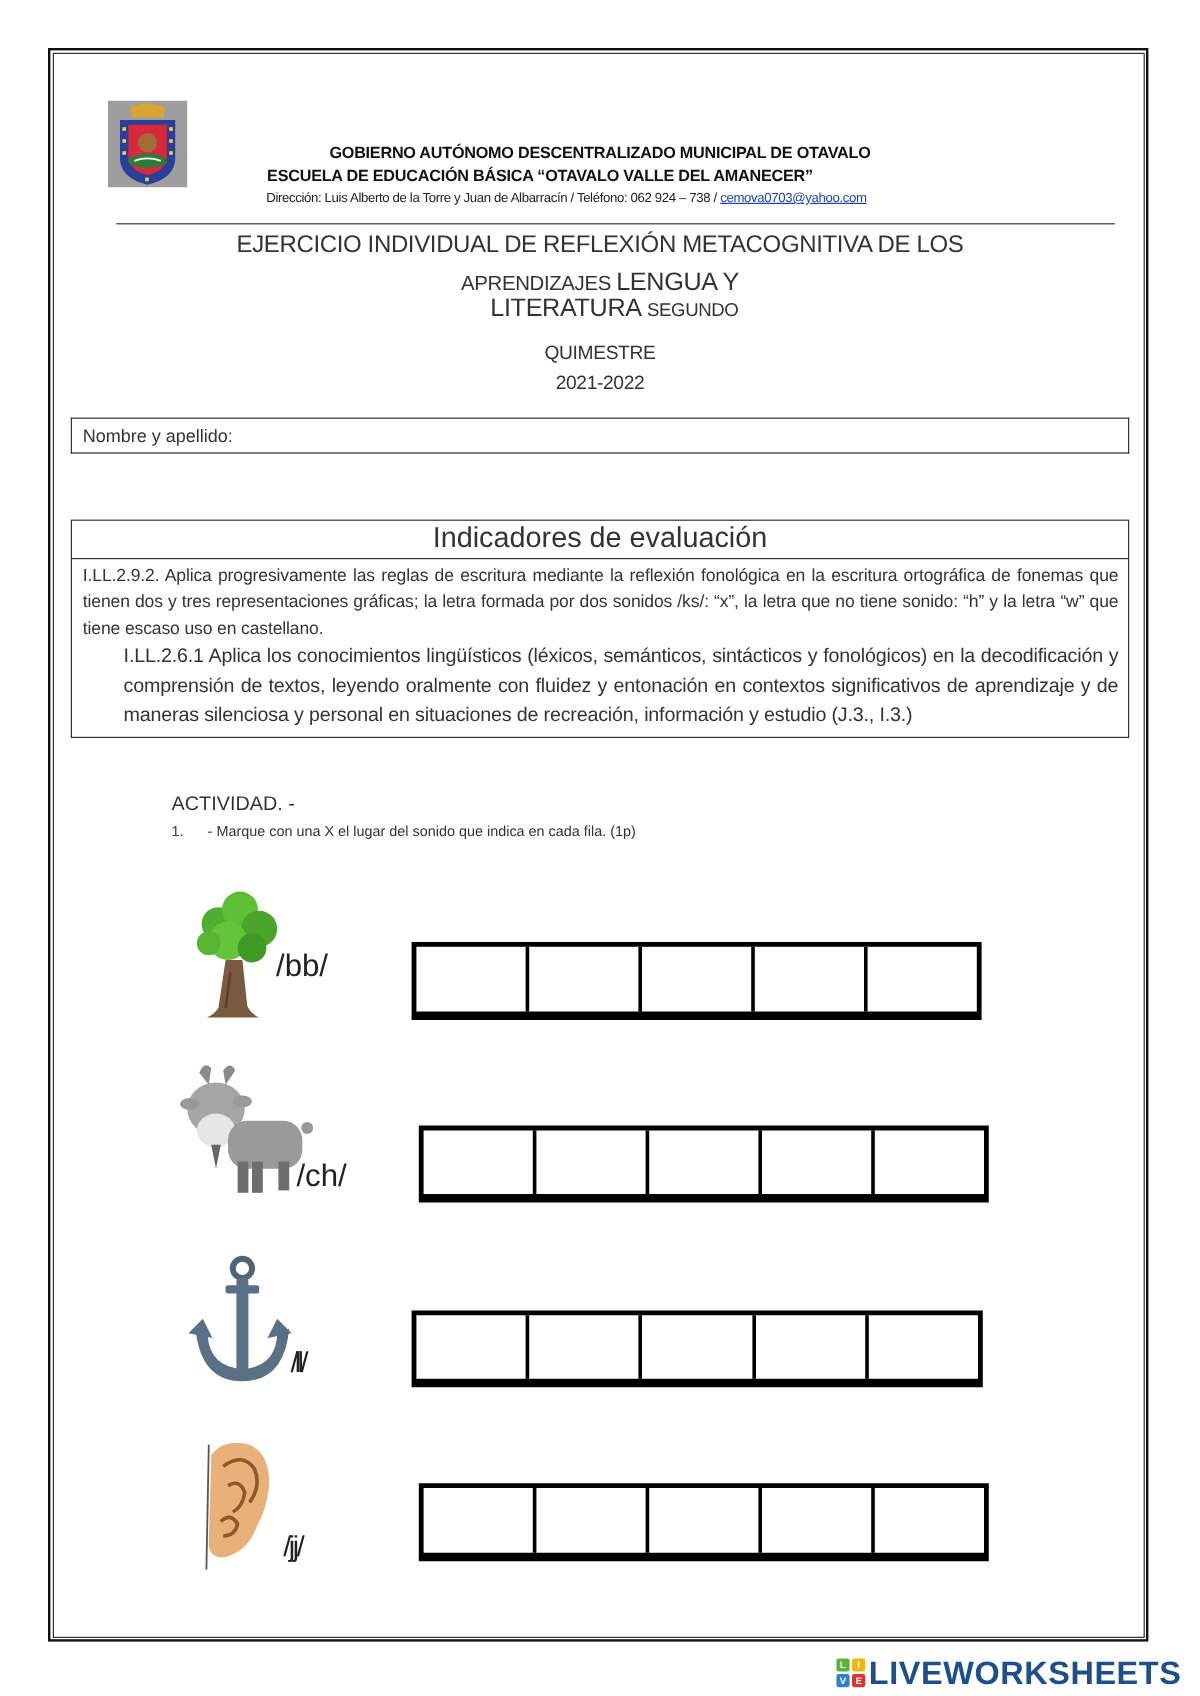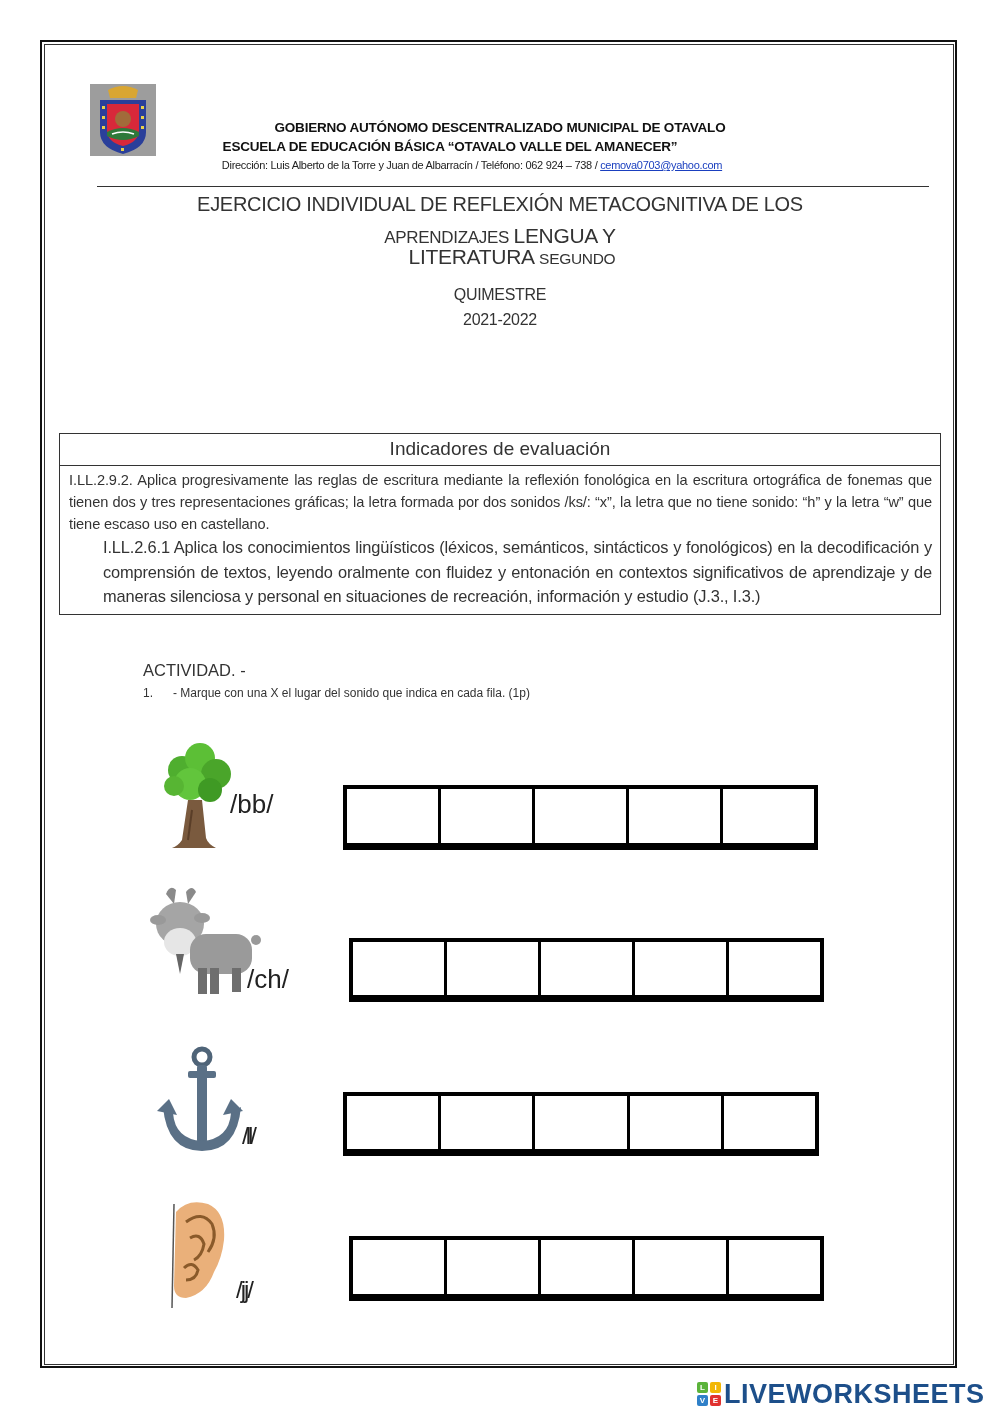--- a/index.html
+++ b/index.html
@@ -20,21 +20,21 @@
   .t2 .big { font-size:21px; }
   .t3 { top:245px; font-size:21px;padding-left:12px; }
   .t3 .small { font-size:15.5px; }
   .t4 { top:286px; font-size:16px; }
   .t5 { top:311px; font-size:16px; }
 
   table.info { position:absolute; left:59px; top:348px; width:882px; border-collapse:collapse; font-size:15px; color:#333; }
   table.info td { border:1px solid #333; height:29px; padding:0 9px; box-sizing:border-box; vertical-align:middle; }
 
   .ind { position:absolute; left:59px; top:433px; width:882px; border:1px solid #333; box-sizing:border-box; }
-  .ind-head { text-align:center; font-size:19px; color:#333; height:31px; line-height:30px; border-bottom:1px solid #333; }
+  .ind-head { text-align:center; font-size:24px; color:#333; height:31px; line-height:30px; border-bottom:1px solid #333; }
   .ind-body { padding:3px 8px 5px 9px; color:#333; text-align:justify; }
   .ind-p1 { font-size:14.6px; line-height:22px; letter-spacing:-0.1px; }
   .ind-p2 { font-size:16.4px; line-height:24.5px; letter-spacing:-0.15px;margin-left:34px; }
 
   .act { position:absolute; left:143px; top:661px; font-size:16.5px; color:#333; }
   .q1 { position:absolute; left:143px; top:686px; font-size:12px; color:#333; }
   .q1 .num { display:inline-block; width:30px; }
   .pic { position:absolute; }
   .sound { position:absolute; font-family:"Liberation Sans", sans-serif; color:#222; }
   .boxes { position:absolute; display:flex; border:4px solid #000; border-bottom-width:7px; box-sizing:border-box; }
@@ -77,20 +77,23 @@
 <div class="rule"></div>
 
 <div class="title t1">EJERCICIO INDIVIDUAL DE REFLEXIÓN METACOGNITIVA DE LOS</div>
 <div class="title t2"><span>APRENDIZAJES </span><span class="big">LENGUA Y</span></div>
 <div class="title t3"><span>LITERATURA </span><span class="small">SEGUNDO</span></div>
 <div class="title t4">QUIMESTRE</div>
 <div class="title t5">2021-2022</div>
 
 <table class="info">
   <tbody>
+      <tr>
+    <td colspan="2"><span>Nombre y apellido:</span></td>
+  </tr>
 </tbody>
   </table>
 
 <div class="ind">
   <div class="ind-head">Indicadores de evaluación</div>
   <div class="ind-body">
     <div class="ind-p1">I.LL.2.9.2. Aplica progresivamente las reglas de escritura mediante la reflexión fonológica en la escritura ortográfica de fonemas que tienen dos y tres representaciones gráficas; la letra formada por dos sonidos /ks/: “x”, la letra que no tiene sonido: “h” y la letra “w” que tiene escaso uso en castellano.</div>
     <div class="ind-p2">I.LL.2.6.1 Aplica los conocimientos lingüísticos (léxicos, semánticos, sintácticos y fonológicos) en la decodificación y comprensión de textos, leyendo oralmente con fluidez y entonación en contextos significativos de aprendizaje y de maneras silenciosa y personal en situaciones de recreación, información y estudio (J.3., I.3.)</div>
   </div>
 </div>

